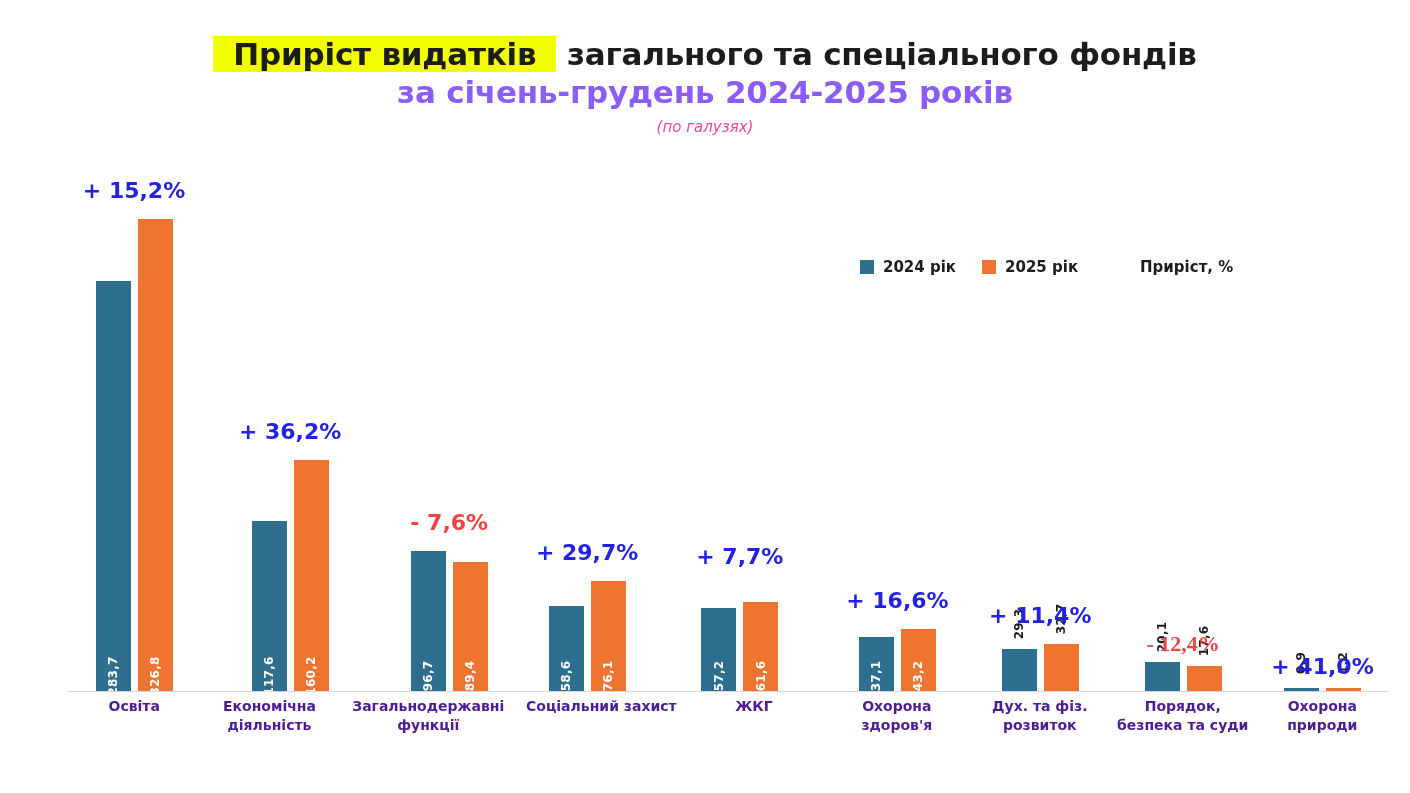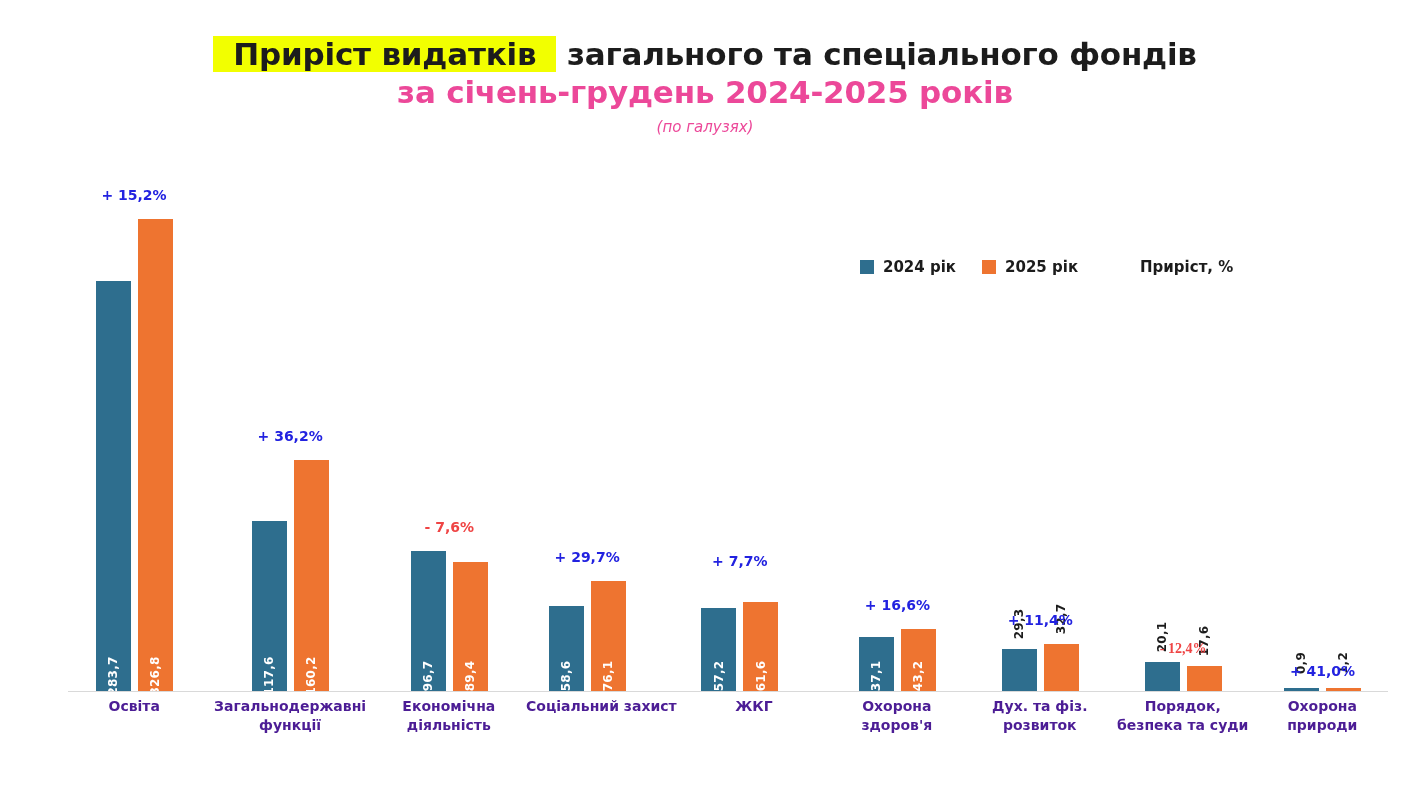--- a/index.html
+++ b/index.html
@@ -27,21 +27,21 @@
     letter-spacing: -0.2px;
     line-height: 1.22;
   }
   .title-hl {
     background: #f2ff00;
     padding: 0 20px;
   }
   .title-line2 {
     font-size: 31px;
     font-weight: bold;
-    color: #ec4899;
+    color: #8b5cf6;
     line-height: 1.22;
     letter-spacing: -0.2px;
   }
   .subtitle {
     font-size: 15px;
     font-style: italic;
     color: #ec4899;
     margin-top: 6px;
   }
 
@@ -128,21 +128,21 @@
   .bar-value.outside {
     color: #1c1c1c;
     bottom: auto;
     top: -32px;
   }
   .growth {
     position: absolute;
     left: 50%;
     transform: translateX(-50%);
     white-space: nowrap;
-    font-size: 14px;
+    font-size: 22px;
     font-weight: bold;
   }
   .growth.pos { color: #2222e0; }
   .growth.neg { color: #ef4444; }
 
   
   .cats {
     position: absolute;
     left: 68px;
     top: 697px;
@@ -263,21 +263,21 @@
           <span class="bar-value outside">1,2</span>
         </div>
         <div class="growth pos" style="bottom: 12px;">+ 41,0%</div>
       </div>
     </div>
   <div class="baseline"></div>
 </div>
 
 <div class="cats" id="cats">
     <div class="cat" style="width: 134px;">Освіта</div>
+    <div class="cat" style="width: 140px;">Економічна діяльність</div>
     <div class="cat" style="width: 183px;">Загальнодержавні функції</div>
-    <div class="cat" style="width: 140px;">Економічна діяльність</div>
     <div class="cat" style="width: 170px;">Соціальний захист</div>
     <div class="cat" style="width: 140px;">ЖКГ</div>
     <div class="cat" style="width: 150px;">Охорона здоров'я</div>
     <div class="cat" style="width: 140px;">Дух. та фіз. розвиток</div>
     <div class="cat" style="width: 150px;">Порядок, безпека та суди</div>
     <div class="cat" style="width: 133px;">Охорона природи</div>
   </div>
 
 </body></html>

